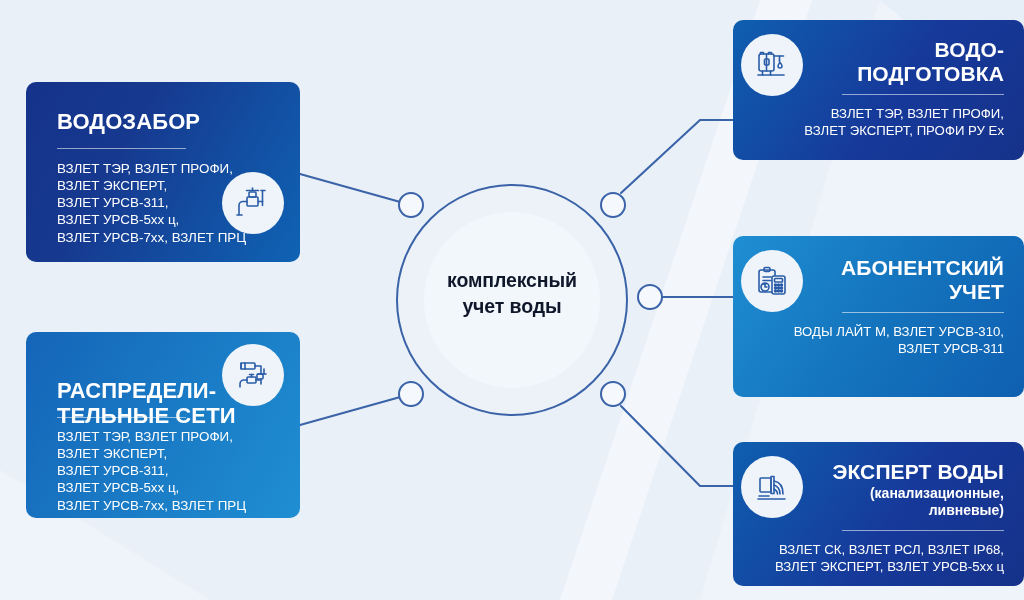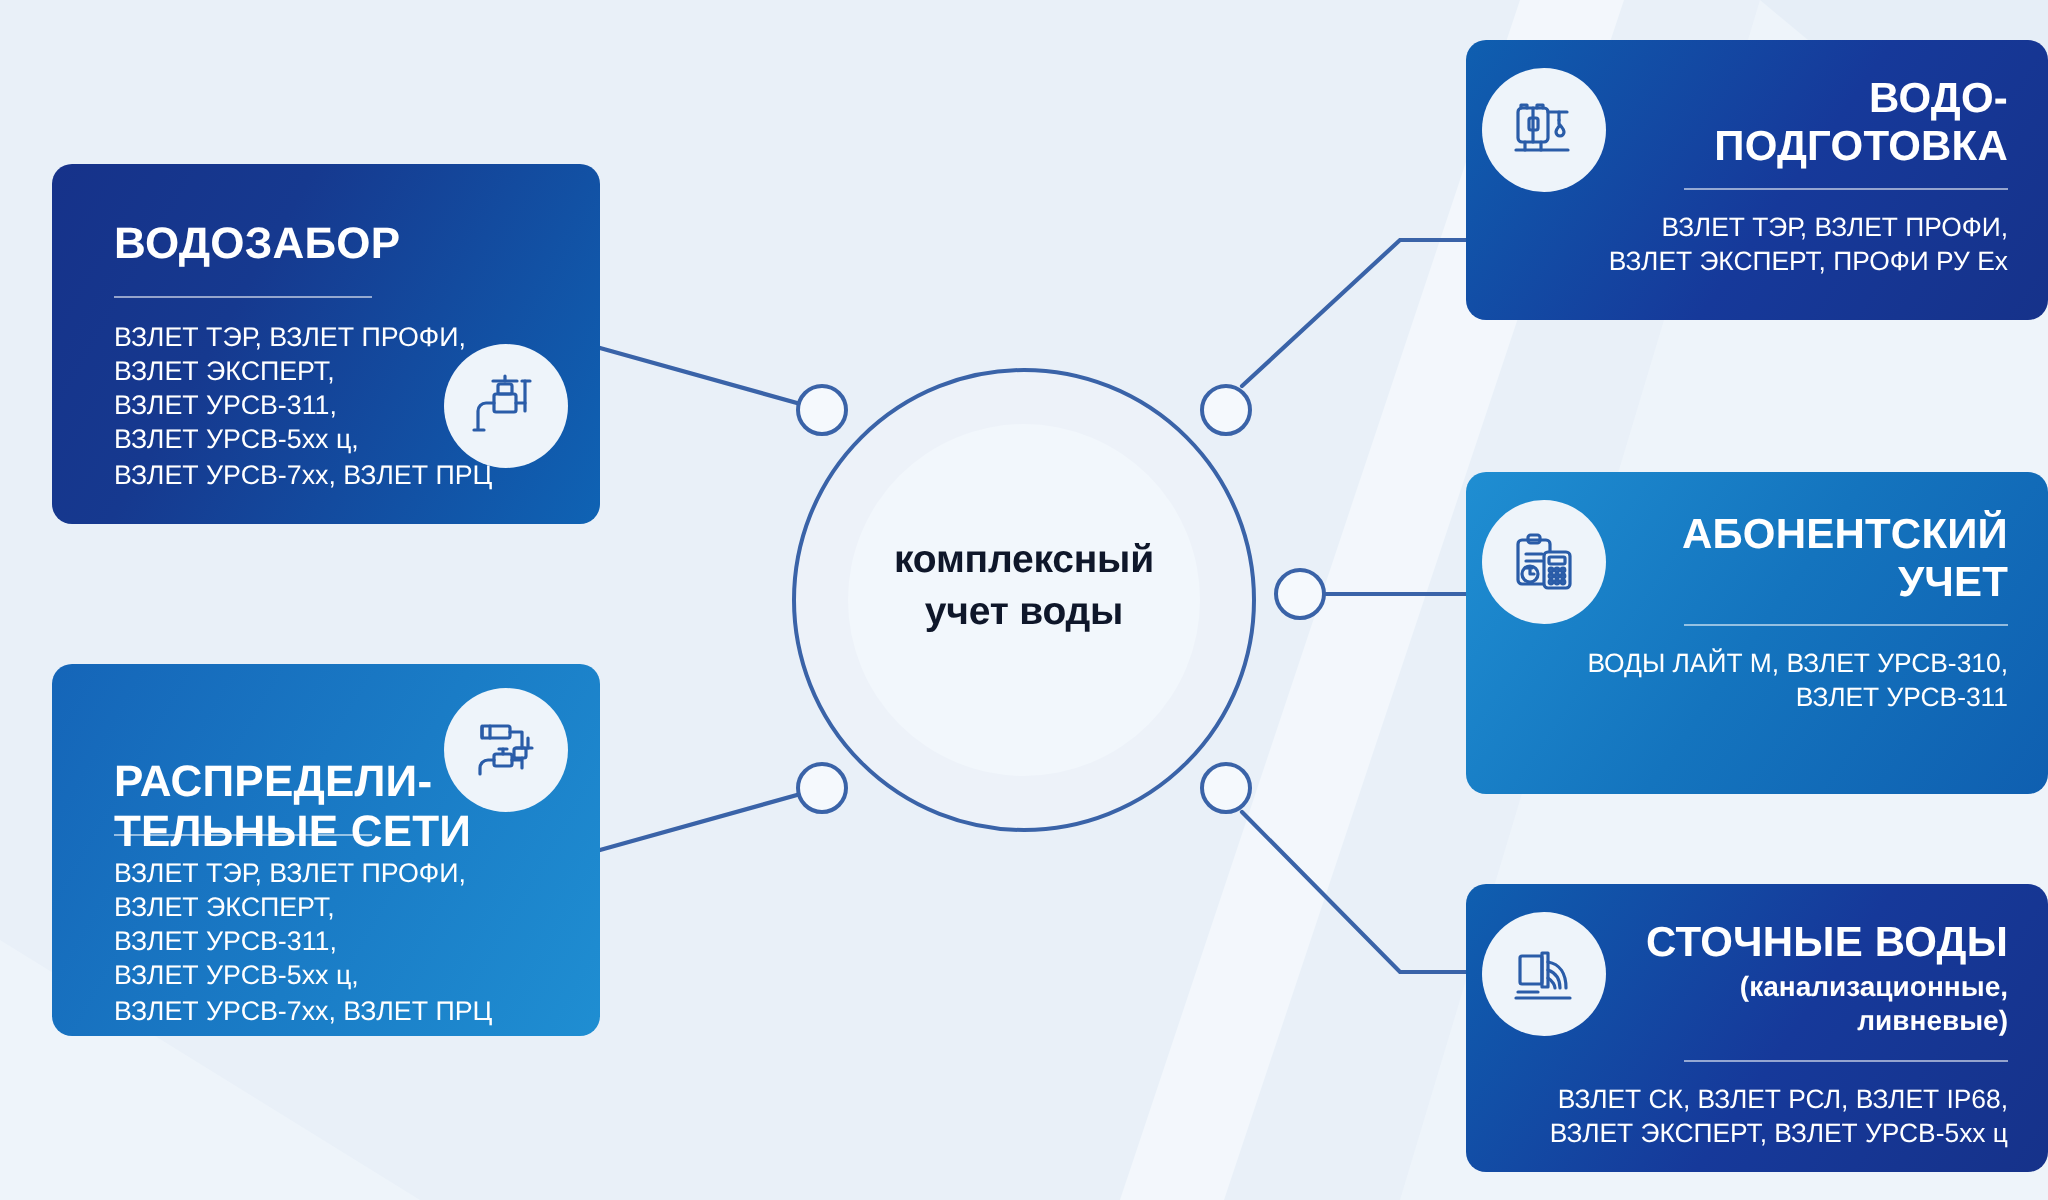--- a/index.html
+++ b/index.html
@@ -269,21 +269,21 @@
       <svg width="40" height="40" viewBox="0 0 40 40" fill="none" stroke="#2a5ca8" stroke-width="1.6" stroke-linecap="round" stroke-linejoin="round">
         <rect x="8" y="11" width="11" height="14" rx="1"></rect>
         <path d="M19 9.5h3v17h-3z"></path>
         <path d="M22 14c6 1 9 6 9 13"></path>
         <path d="M22 18c4 1.5 6 5 6 9"></path>
         <path d="M22 22c2.5 1.5 3.5 4 3.5 5"></path>
         <path d="M7 29h10"></path>
         <path d="M6 32h27"></path>
       </svg>
     </div>
-    <div class="card-title" style="position:absolute; right:20px; top:18px;">СТОЧНЫЕ ВОДЫ</div>
+    <div class="card-title" style="position:absolute; right:20px; top:18px;">ЭКСПЕРТ ВОДЫ</div>
     <div class="card-sub" style="position:absolute; right:20px; top:43px;">
       <div>(канализационные,</div>
       <div>ливневые)</div>
     </div>
     <div class="rule" style="position:absolute; right:20px; top:88px; width:162px;"></div>
     <div class="card-body" style="position:absolute; right:20px; top:100px; width:260px;">
       <div>ВЗЛЕТ СК, ВЗЛЕТ РСЛ, ВЗЛЕТ IP68,</div>
       <div>ВЗЛЕТ ЭКСПЕРТ, ВЗЛЕТ УРСВ-5хх ц</div>
     </div>
   </div>

